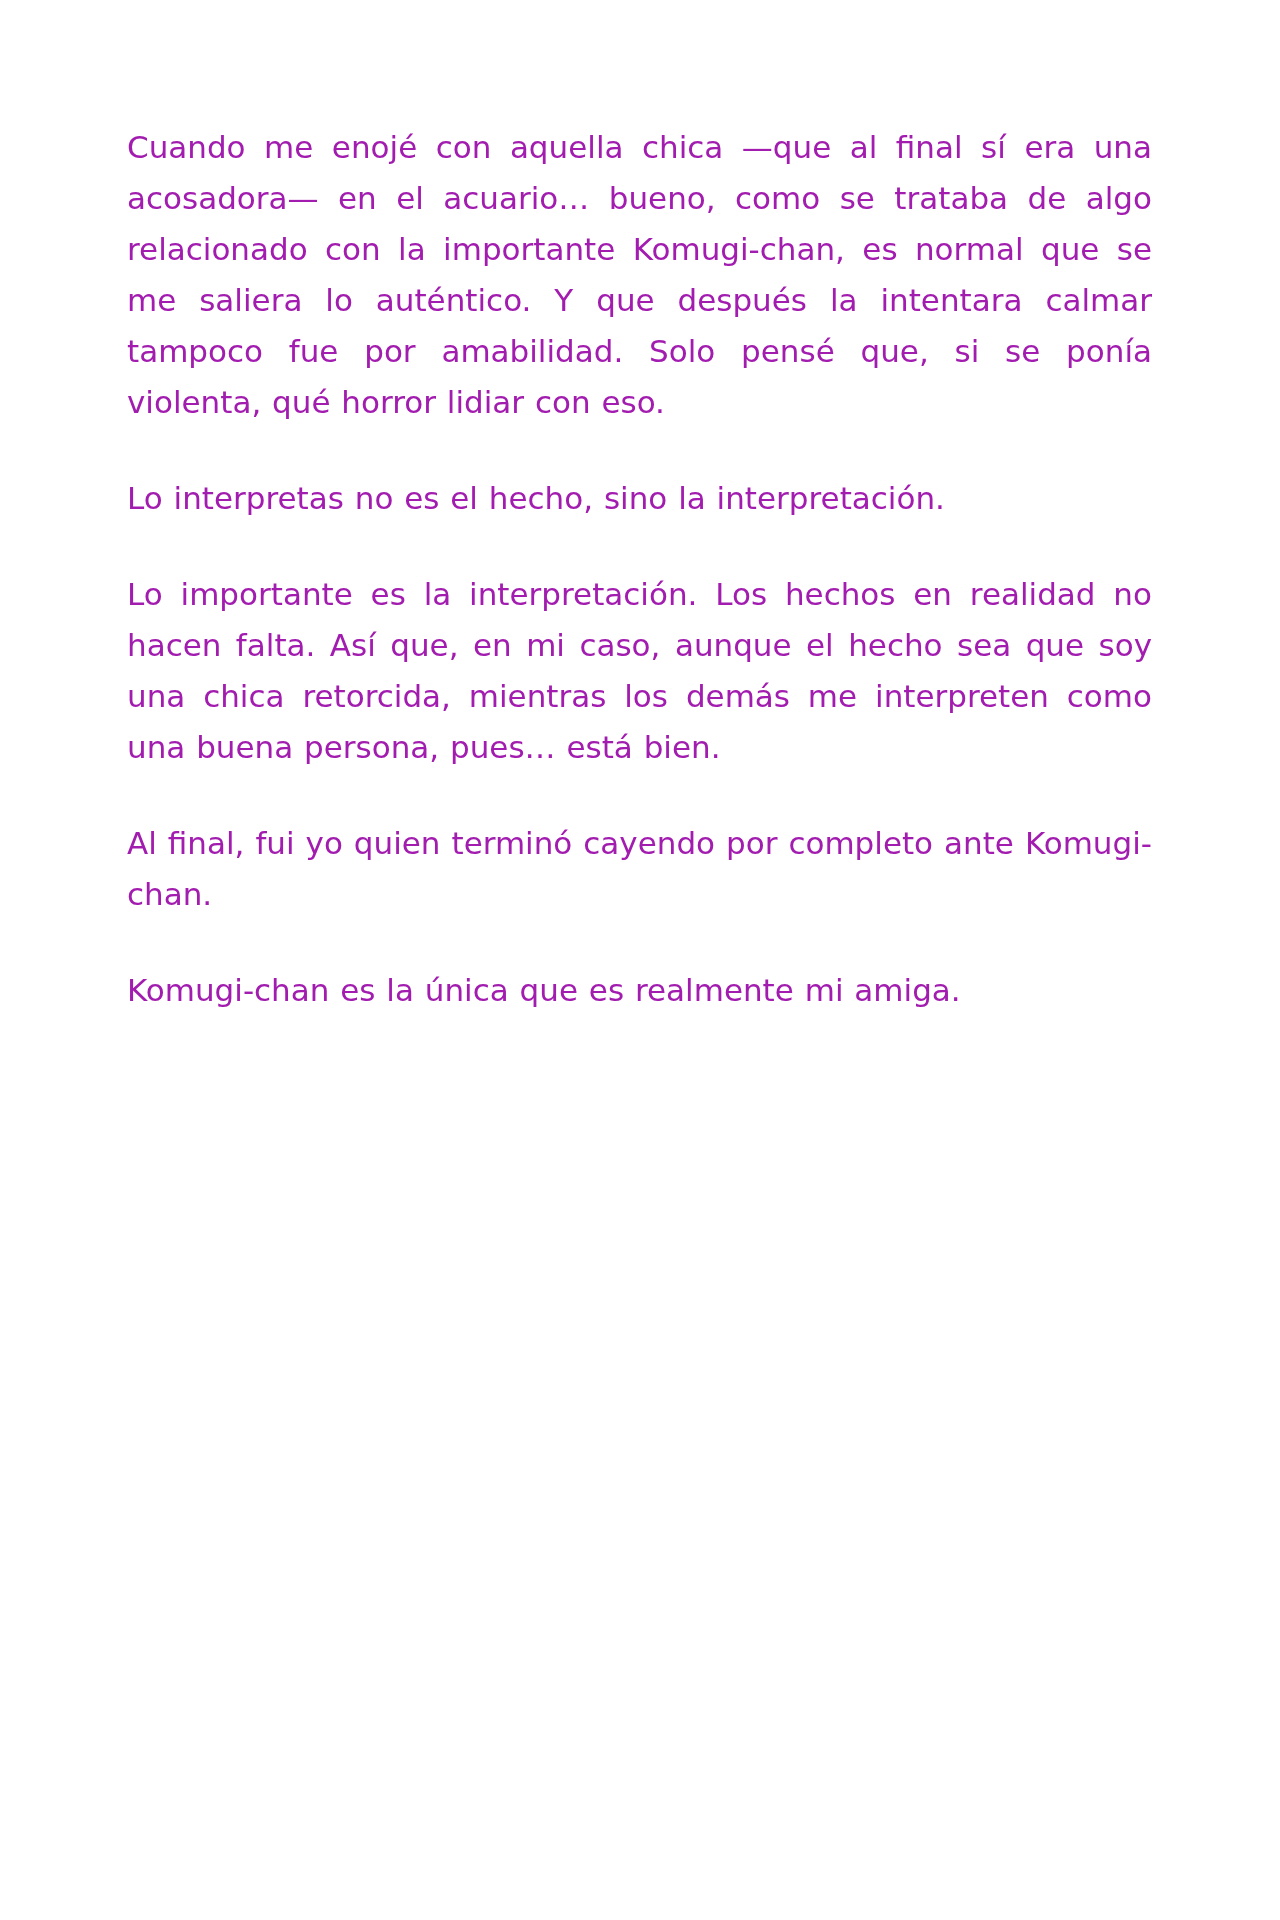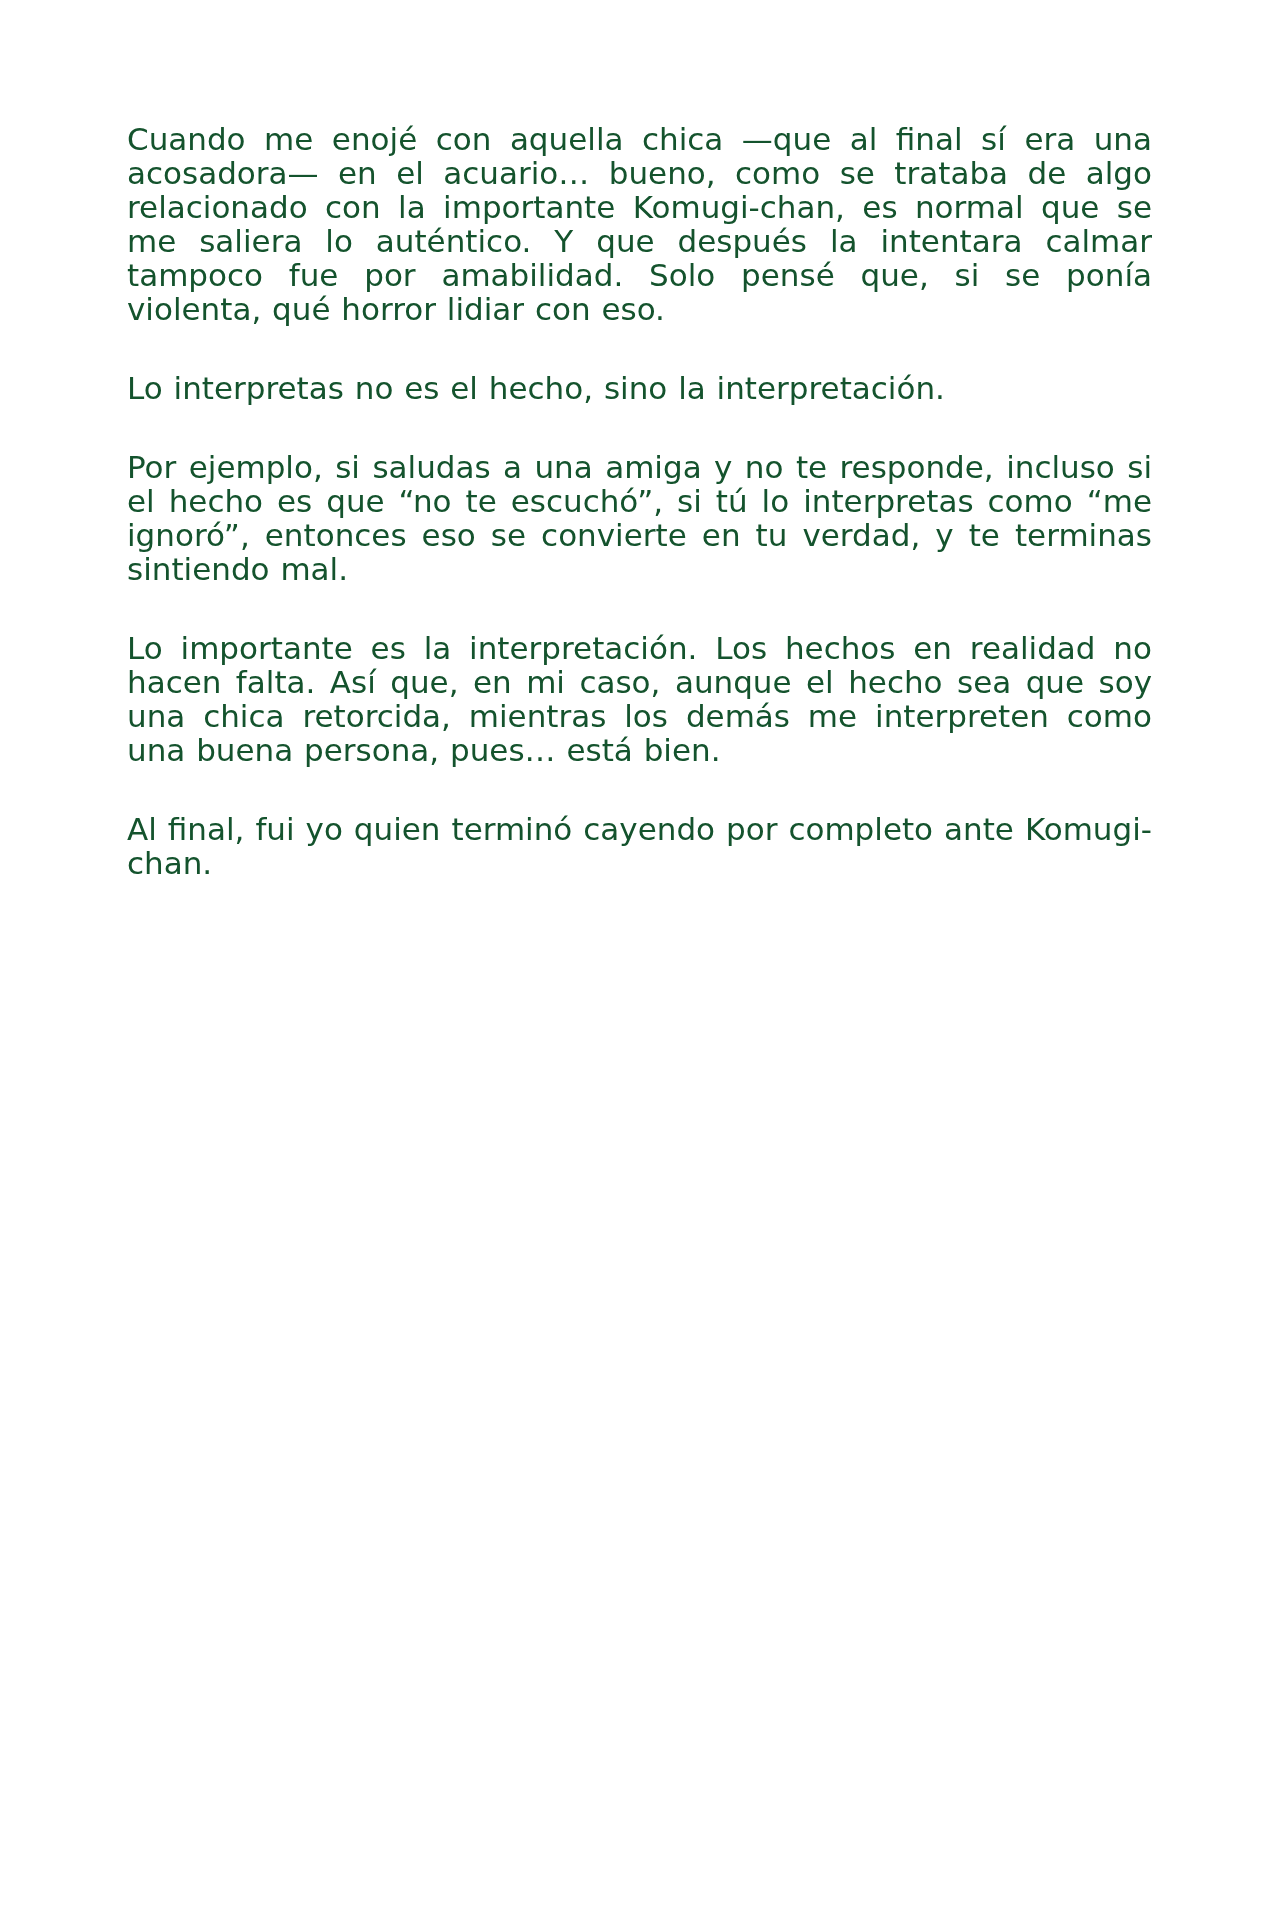--- a/index.html
+++ b/index.html
@@ -16,30 +16,30 @@
       box-sizing: border-box;
       width: 1280px;
       height: 1920px;
       padding: 122px 128px 0 127px;
       background: #ffffff;
     }
     .ebook-page p {
       margin: 0 0 45px 0;
       font-family: "DejaVu Sans", "Liberation Sans", sans-serif;
       font-size: 31px;
-      line-height: 34px;
+      line-height: 51px;
       font-weight: 400;
-      color: #14532d;
+      color: #a21caf;
       text-align: justify;
       letter-spacing: 0px;
       word-spacing: 1px;
     }
   </style>
 </head>
 <body>
 
 <main class="ebook-page">
   <p>Cuando me enojé con aquella chica —que al final sí era una acosadora— en el acuario… bueno, como se trataba de algo relacionado con la importante Komugi-chan, es normal que se me saliera lo auténtico. Y que después la intentara calmar tampoco fue por amabilidad. Solo pensé que, si se ponía violenta, qué horror lidiar con eso.</p>
   <p>Lo interpretas no es el hecho, sino la interpretación.</p>
-  <p>Por ejemplo, si saludas a una amiga y no te responde, incluso si el hecho es que “no te escuchó”, si tú lo interpretas como “me ignoró”, entonces eso se convierte en tu verdad, y te terminas sintiendo mal.</p>
   <p>Lo importante es la interpretación. Los hechos en realidad no hacen falta. Así que, en mi caso, aunque el hecho sea que soy una chica retorcida, mientras los demás me interpreten como una buena persona, pues… está bien.</p>
   <p>Al final, fui yo quien terminó cayendo por completo ante Komugi-chan.</p>
+  <p>Komugi-chan es la única que es realmente mi amiga.</p>
 </main>
 
 </body></html>

